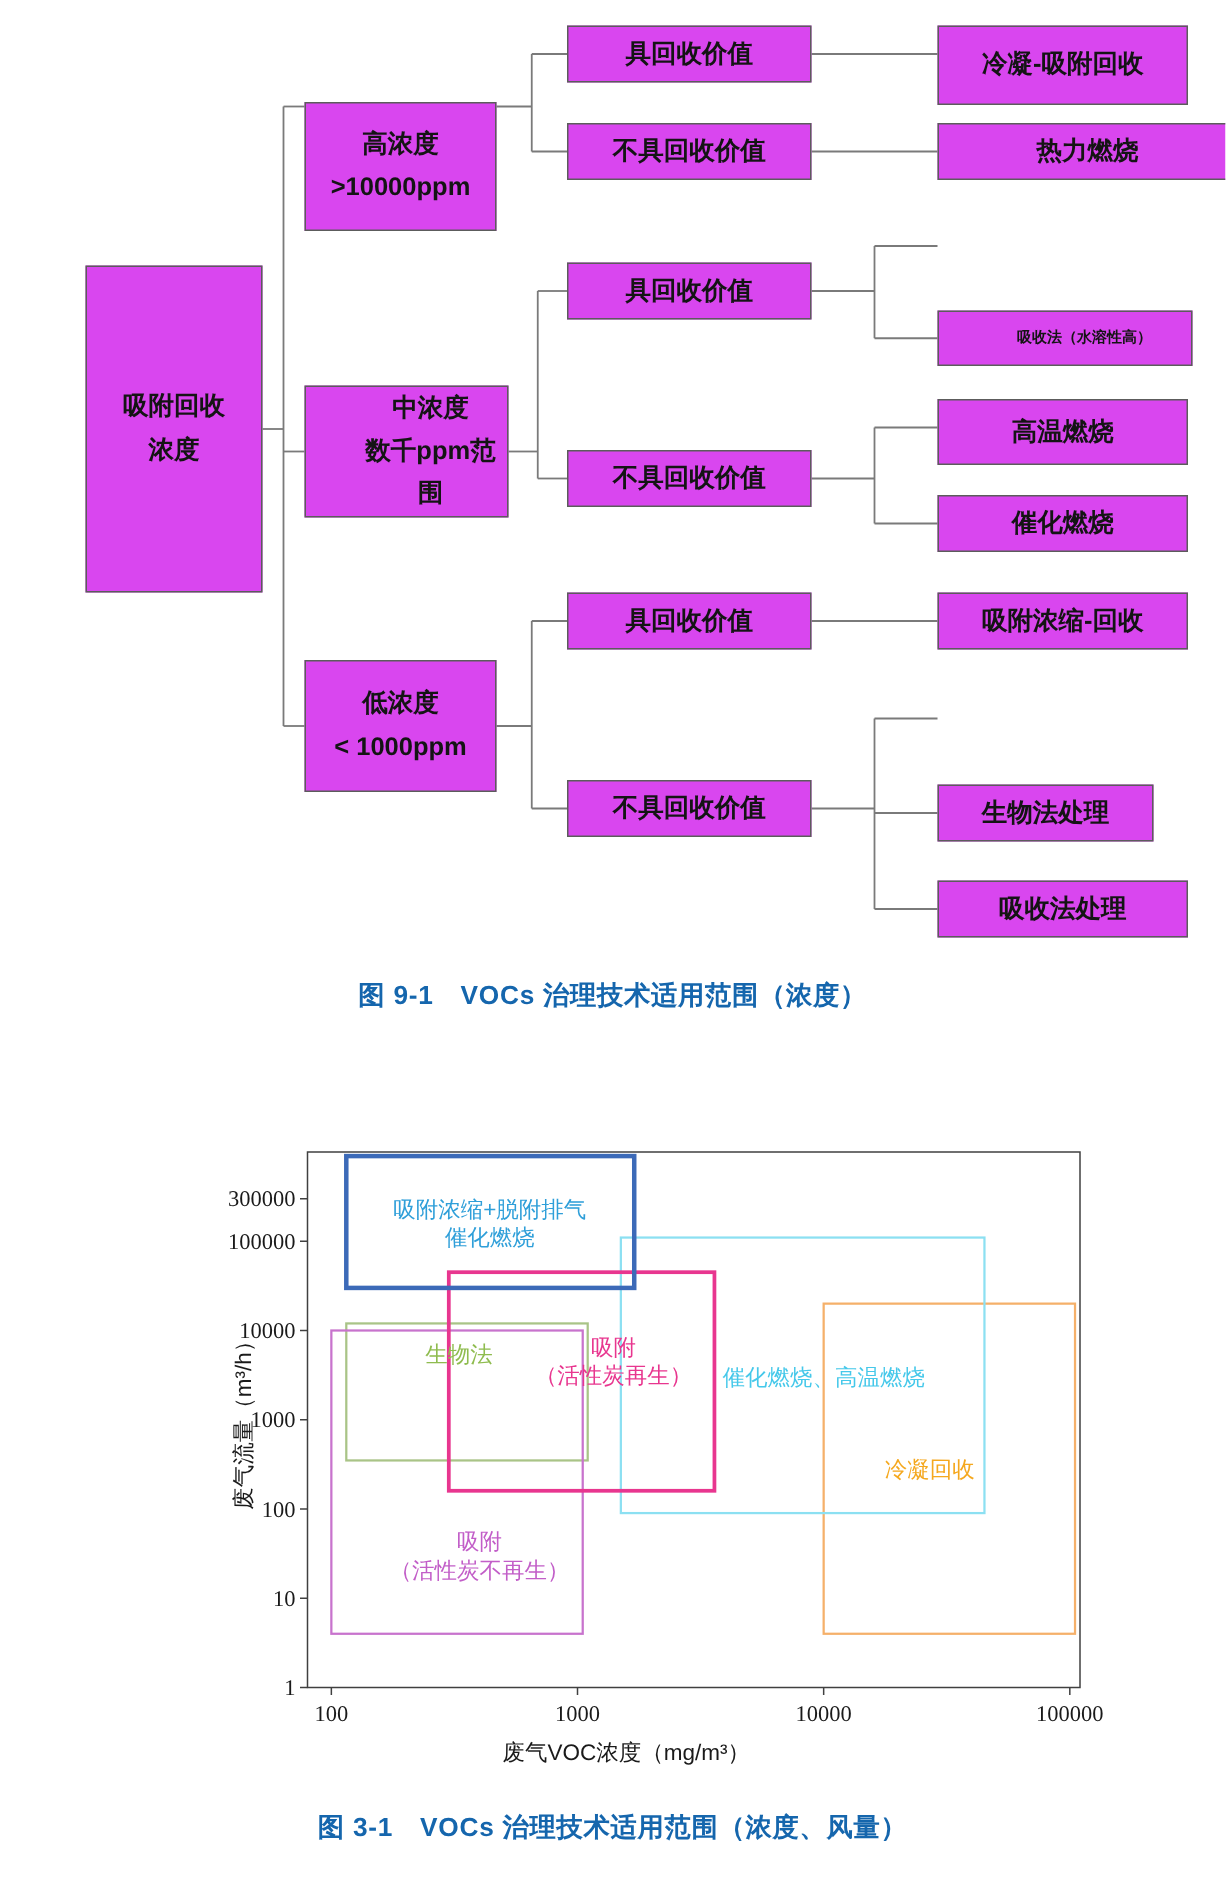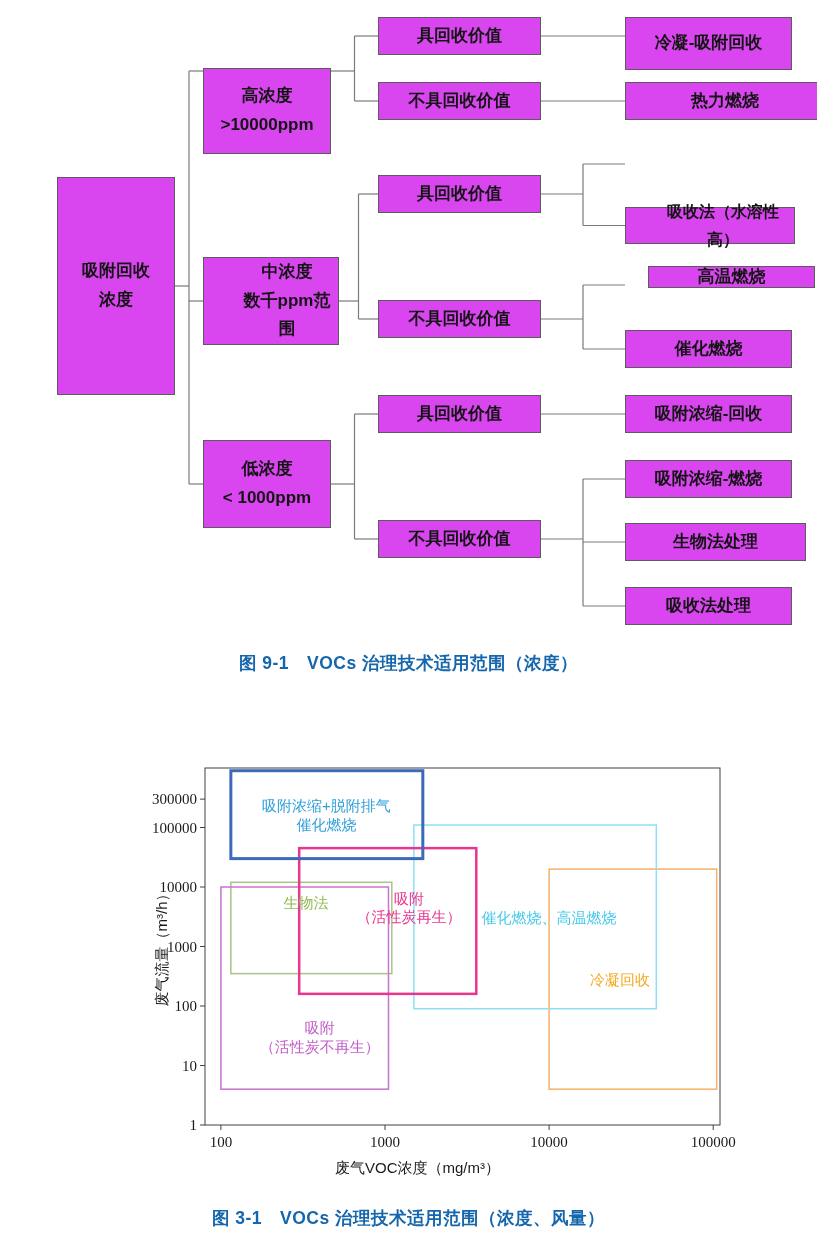--- a/index.html
+++ b/index.html
@@ -95,36 +95,33 @@
       </div>
       <div class="flow-node" style="left: 378px; top: 520px; width: 163px; height: 38px; border-color: rgb(92, 92, 92);">
         <div>不具回收价值</div>
       </div>
       <div class="flow-node" style="left: 625px; top: 17px; width: 167px; height: 53px; border-color: rgb(92, 92, 92); text-align: center;">
         <div>冷凝-吸附回收</div>
       </div>
       <div class="flow-node" style="left: 625px; top: 82px; width: 200px; height: 38px; border-color: rgb(92, 92, 92);">
         <div>热力燃烧</div>
       </div>
-      <div class="flow-node" style="left: 625px; top: 207px; width: 170px; height: 37px; border-color: rgb(92, 92, 92); font-size: 16px; padding-left: 26px;">
+      <div class="flow-node" style="left: 625px; top: 207px; width: 170px; height: 37px; border-color: rgb(92, 92, 92); font-size: 10px; padding-left: 26px;">
         <div>吸收法（水溶性高）</div>
       </div>
-      <div class="flow-node" style="left: 625px; top: 266px; width: 167px; height: 22px; border-color: rgb(92, 92, 92); margin-left: 23px;">
+      <div class="flow-node" style="left: 625px; top: 266px; width: 167px; height: 44px; border-color: rgb(92, 92, 92);">
         <div>高温燃烧</div>
       </div>
       <div class="flow-node" style="left: 625px; top: 330px; width: 167px; height: 38px; border-color: rgb(92, 92, 92);">
         <div>催化燃烧</div>
       </div>
       <div class="flow-node" style="left: 625px; top: 395px; width: 167px; height: 38px; border-color: rgb(92, 92, 92);">
         <div>吸附浓缩-回收</div>
       </div>
-      <div class="flow-node" style="left: 625px; top: 460px; width: 167px; height: 38px; border-color: rgb(92, 92, 92);">
-        <div>吸附浓缩-燃烧</div>
-      </div>
-      <div class="flow-node" style="left: 625px; top: 523px; width: 181px; height: 38px; border-color: rgb(92, 92, 92);">
+      <div class="flow-node" style="left: 625px; top: 523px; width: 144px; height: 38px; border-color: rgb(92, 92, 92);">
         <div>生物法处理</div>
       </div>
       <div class="flow-node" style="left: 625px; top: 587px; width: 167px; height: 38px; border-color: rgb(92, 92, 92);">
         <div>吸收法处理</div>
       </div>
     </div>
   <div class="caption" style="top: 651px; color: rgb(21, 102, 173);">图 9-1　VOCs 治理技术适用范围（浓度）</div>
   <svg id="chart" class="layer" style="top:735px" width="817" height="465">
       <rect x="205" y="33" width="515" height="357" fill="none" stroke="#404040" stroke-width="1"></rect>
       <line x1="220.90307293439565" y1="390" x2="220.90307293439565" y2="395" stroke="#404040" stroke-width="1"></line>

